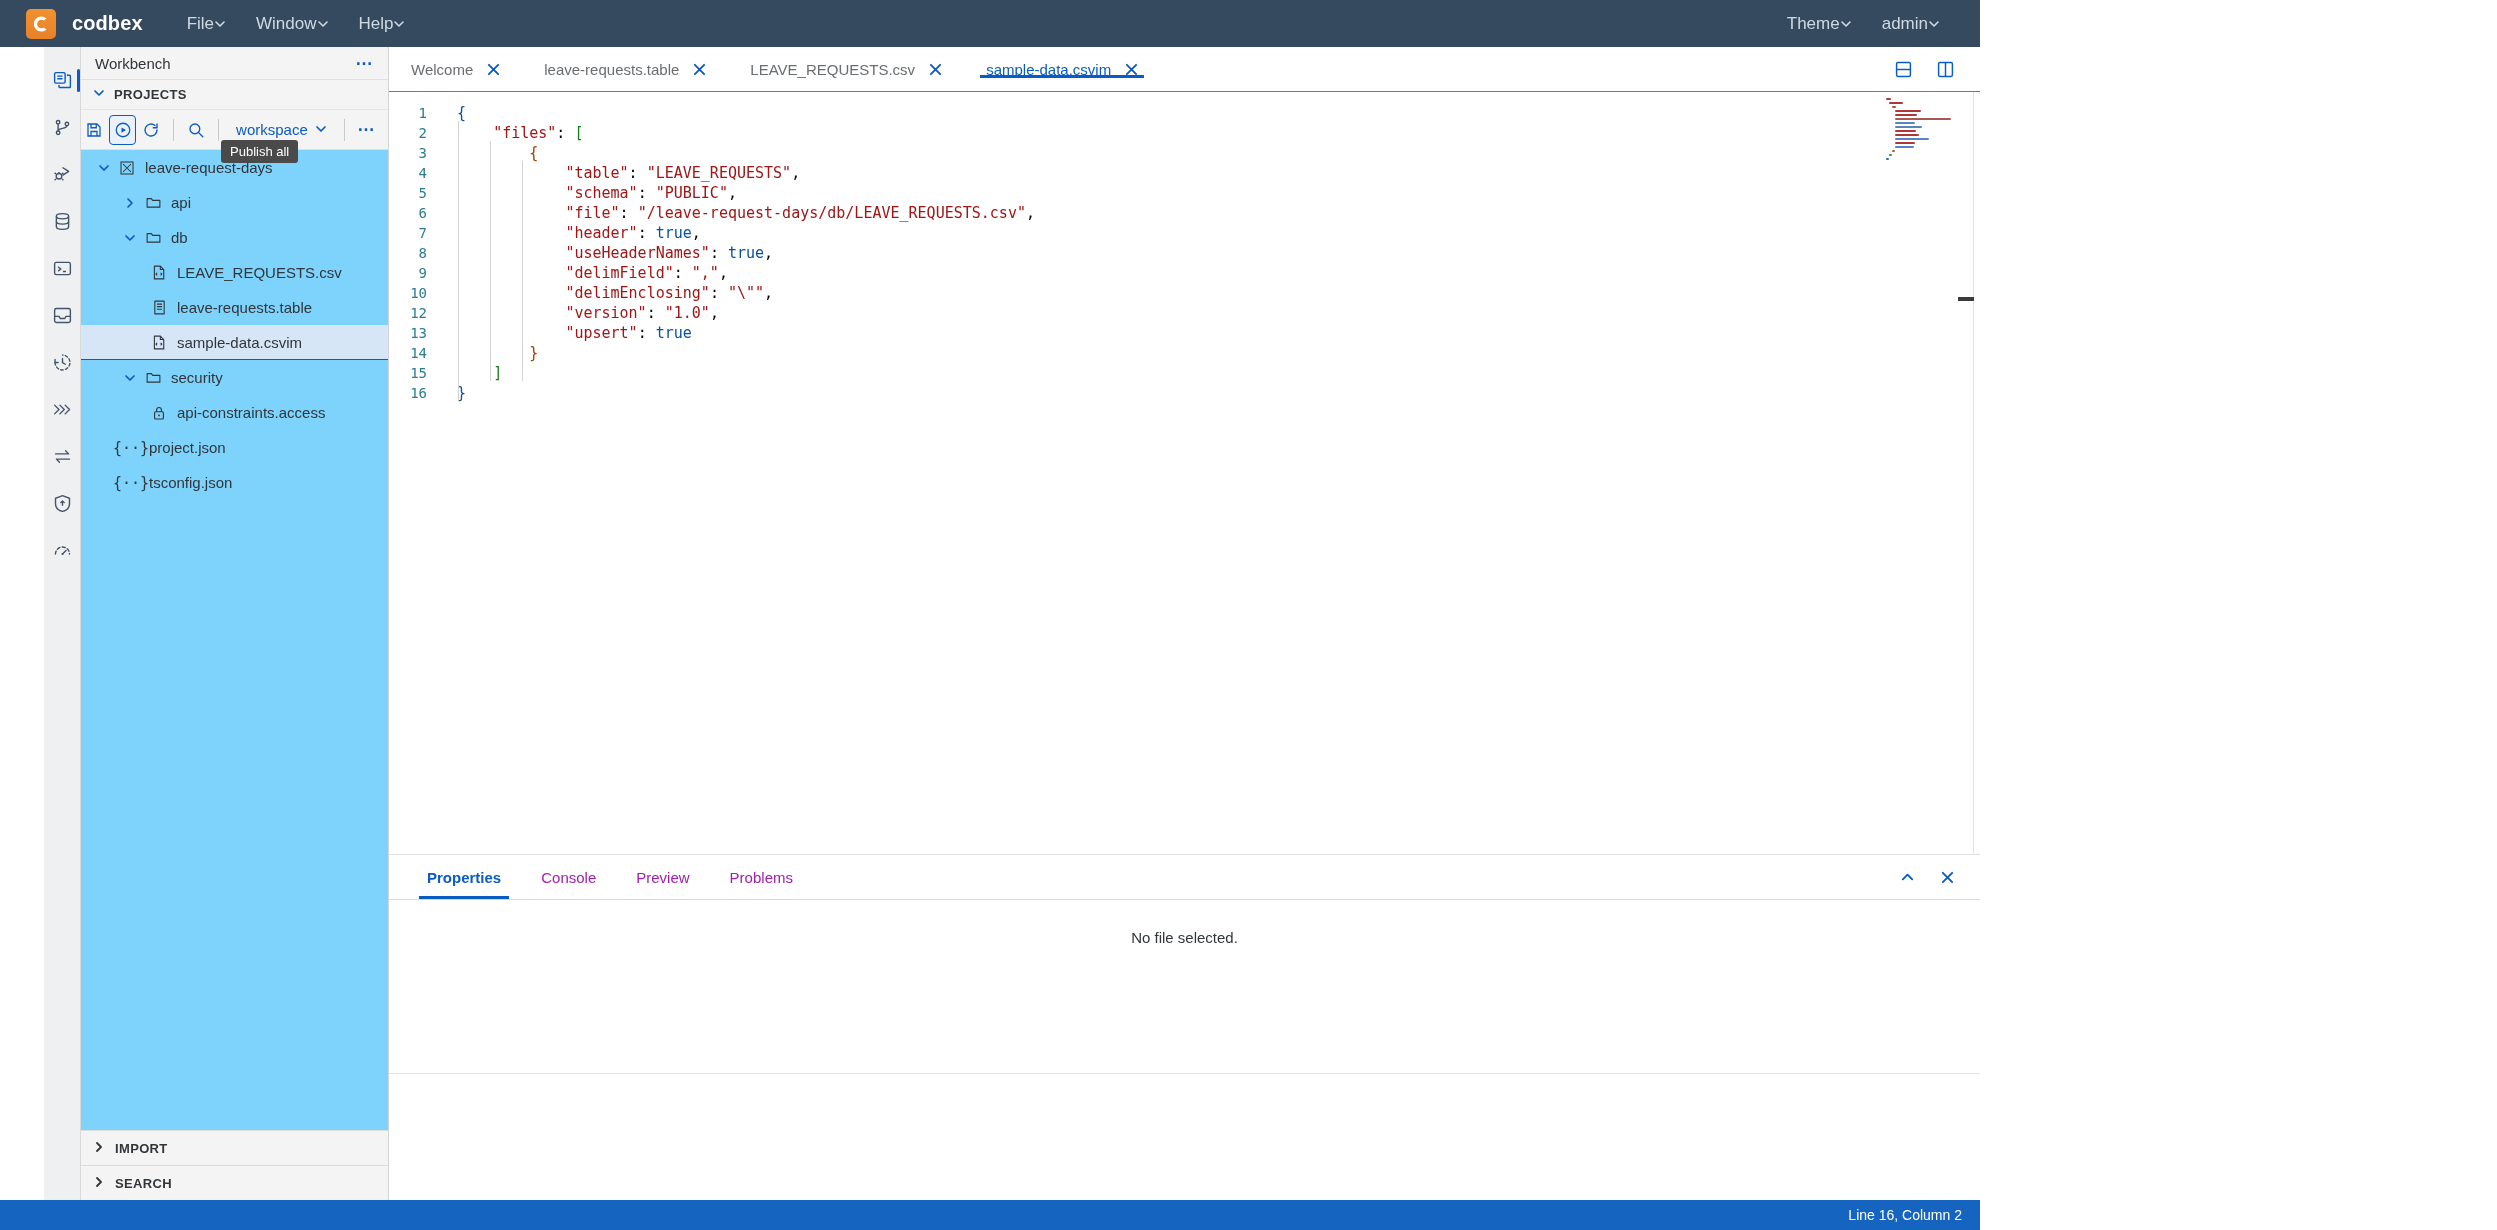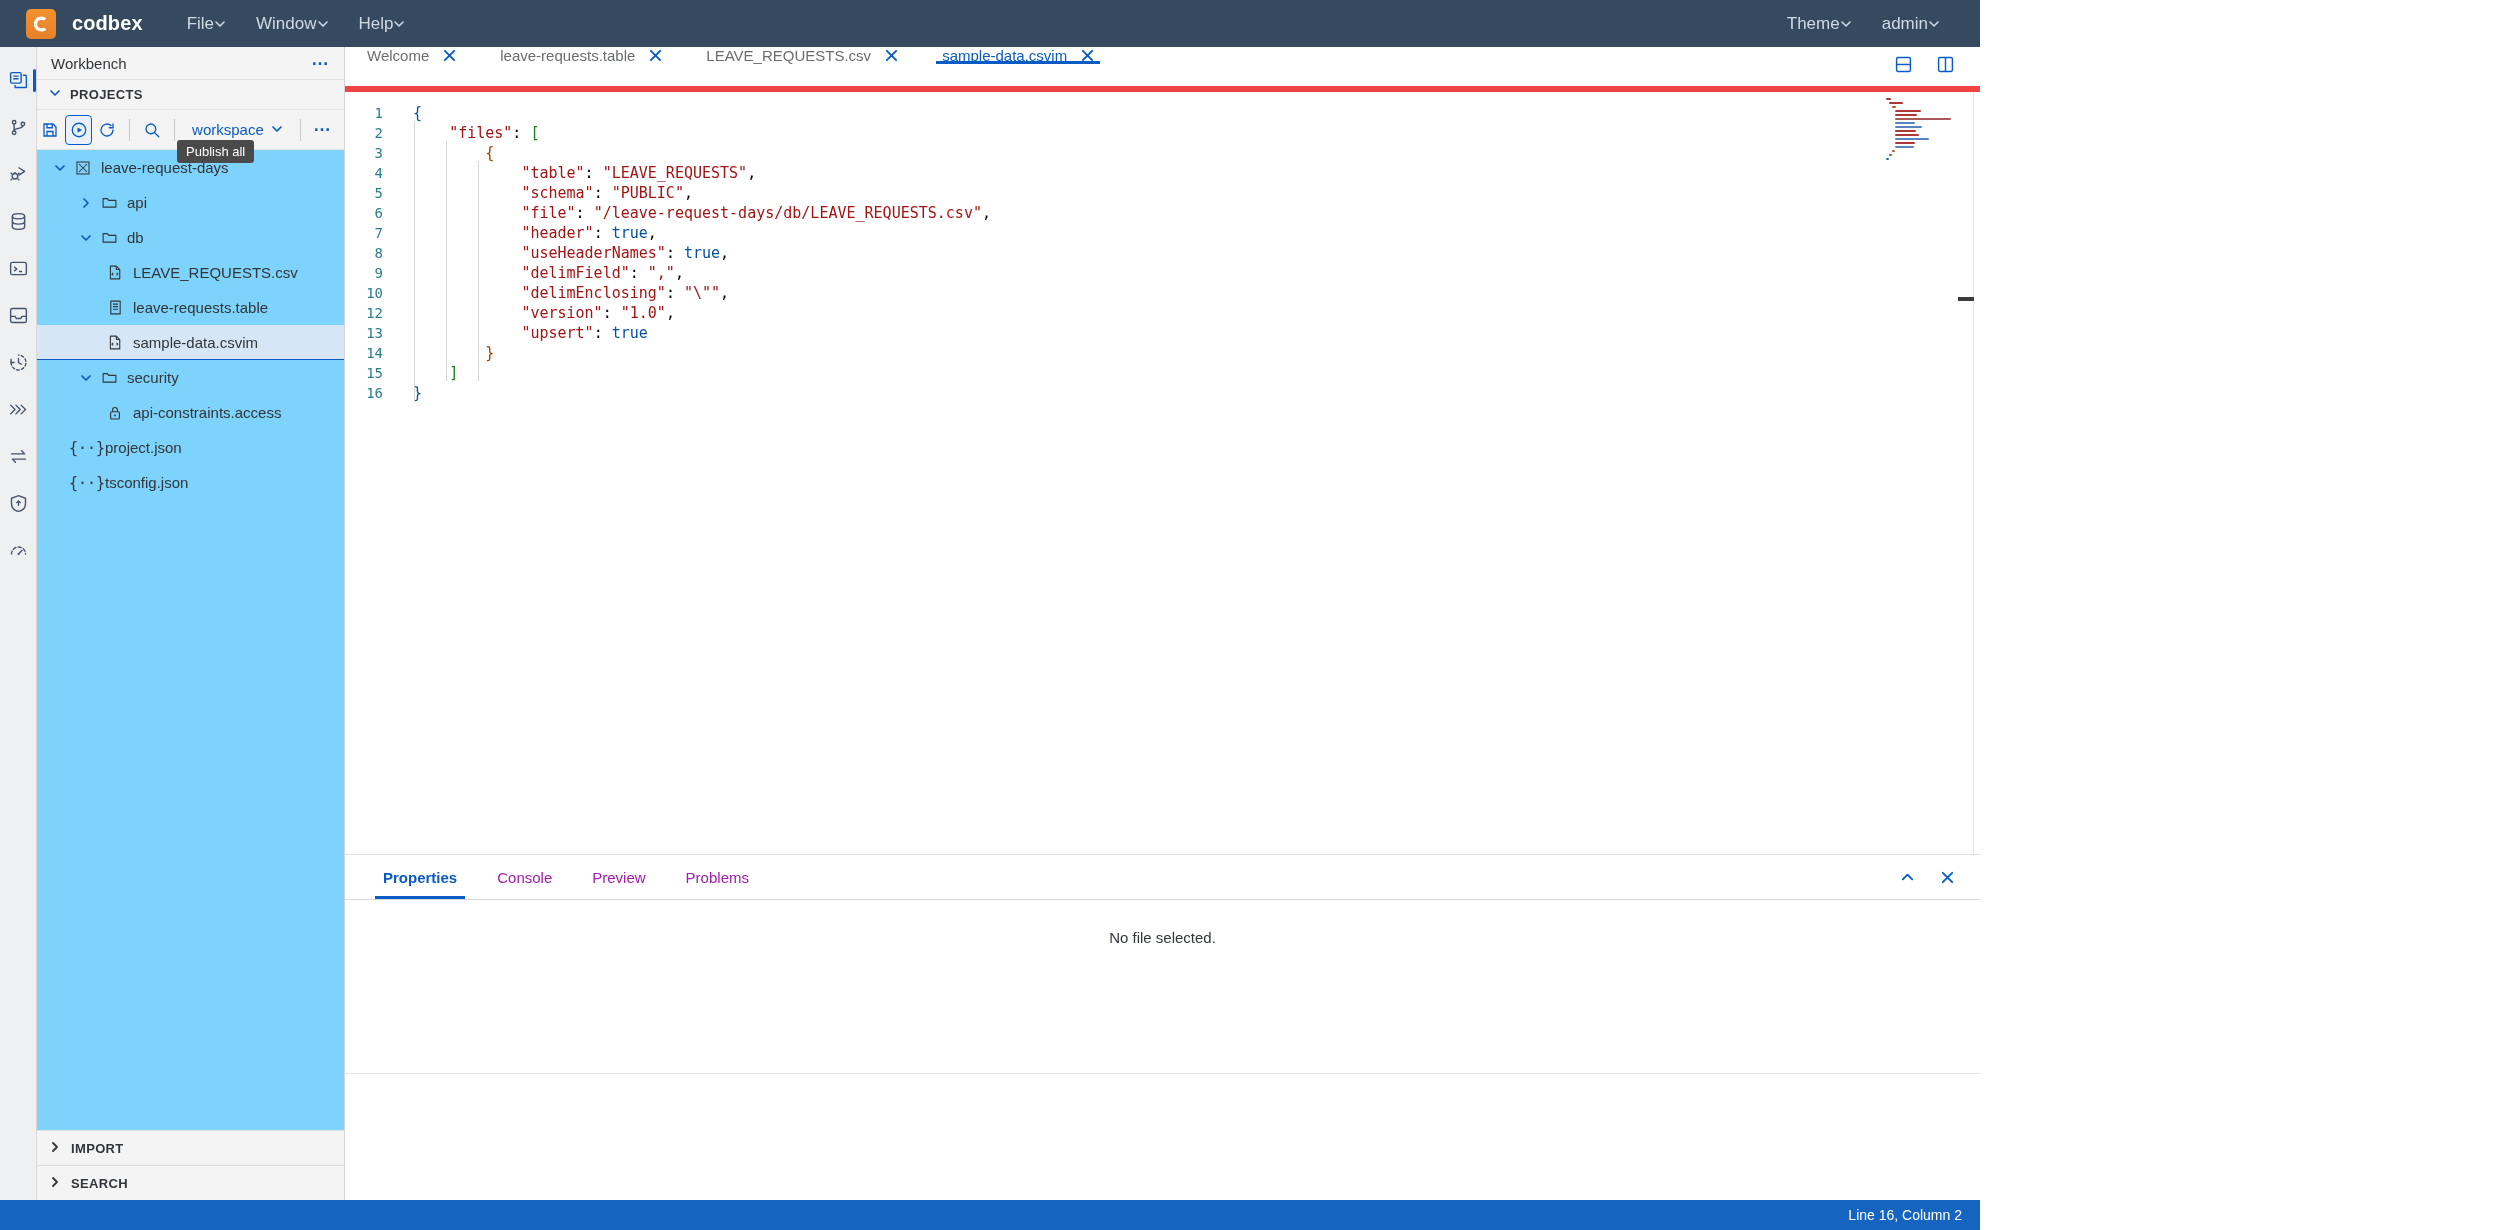--- a/index.html
+++ b/index.html
@@ -43,21 +43,21 @@
     display: flex; align-items: center; gap: 0;
     font-size: 17px; color: #cfd9e3;
     padding: 6px 12px; margin-right: 6px;
     border-radius: 3px; cursor: default;
   }
   .chev { display:inline-block; width:12px; height:12px; }
   .chev svg { display:block; }
   .spacer { flex: 1 1 auto; }
 
   
-  .body-row { flex: 1 1 auto; display: flex; min-height: 0; }
+  .body-row { flex: 1 1 auto; display: flex; min-height: 0; padding-left: 44px; }
 
   
   .rail {
     width: 37px; flex: 0 0 37px;
     background: #eff0f1;
     border-right: 1px solid #d9d9d9;
     display: flex; flex-direction: column; align-items: center;
     padding-top: 10px;
   }
   .rail-item {
@@ -148,22 +148,22 @@
     background:#f4f4f4;
     border-top: 1px solid #dcdcdc;
     cursor: default;
   }
 
   
   .main { flex:1 1 auto; display:flex; flex-direction:column; min-width:0; background:#fff; }
 
   .tabbar {
     height: 45px; flex:0 0 45px;
-    display:flex; align-items:flex-start;
-    border-bottom: 6px solid #ef4444;
+    display:flex; align-items:center;
+    border-bottom: 1px solid #ef4444;
     background:#fff;
   }
   .tab {
     display:flex; align-items:center; gap:14px;
     padding: 0 22px;
     font-size: 15px; color:#6a6d70;
     position:relative; cursor:default; white-space:nowrap;
   }
   .tab.active { color:#0a5bc4; }
   .tab.active::after {

